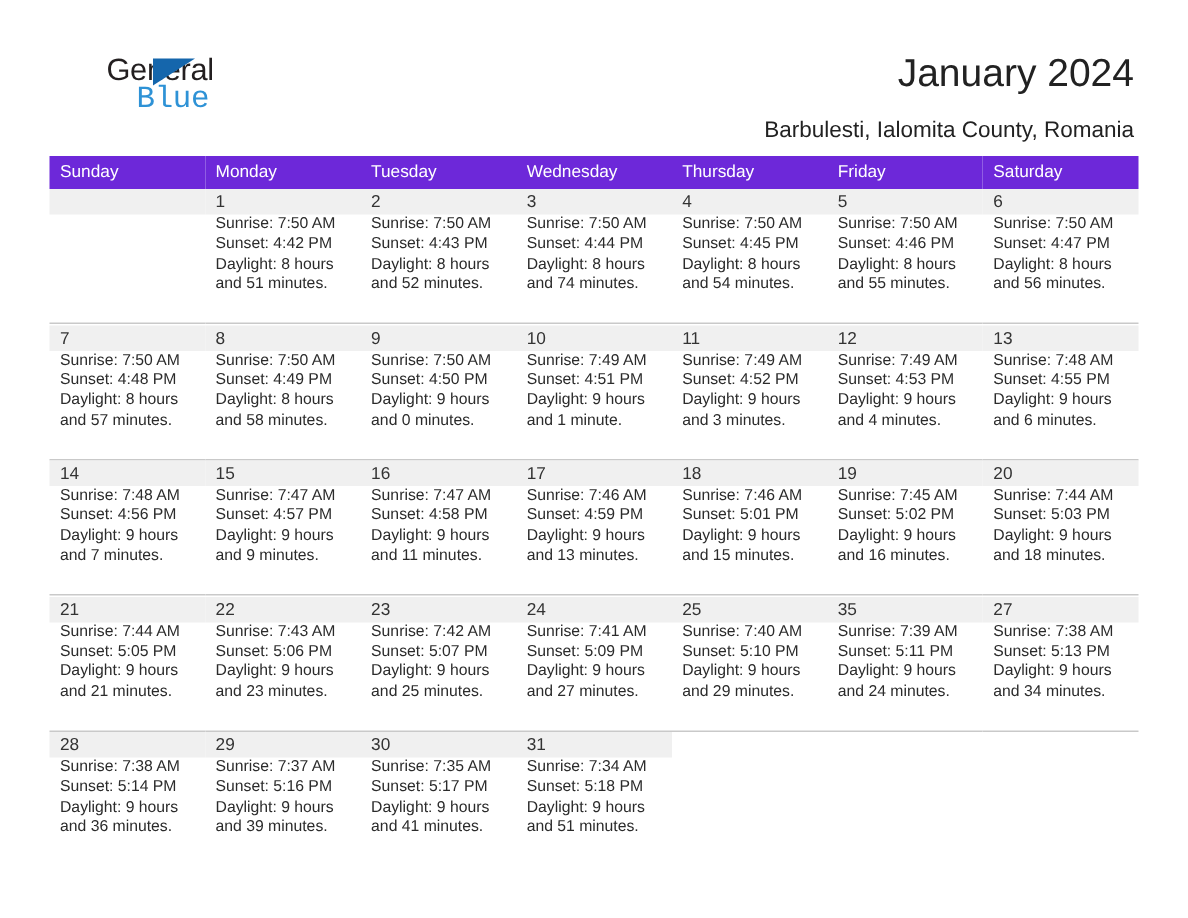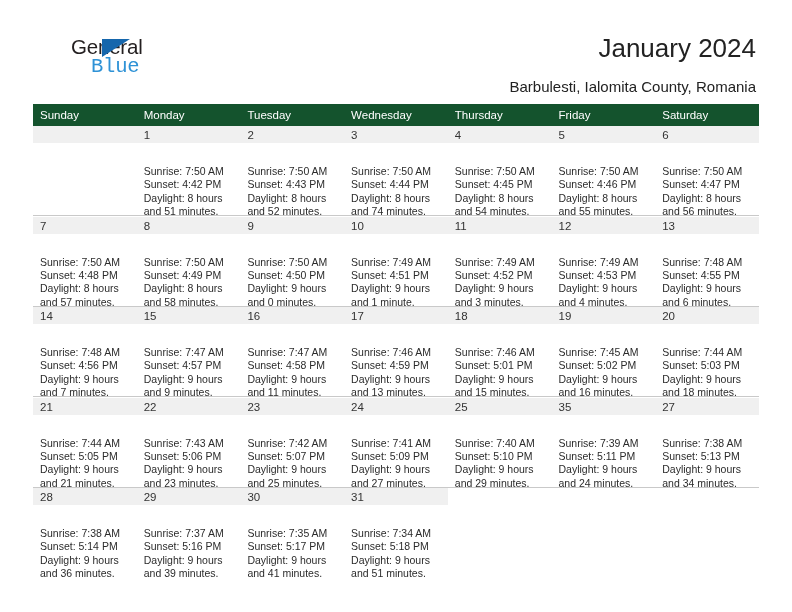--- a/index.html
+++ b/index.html
@@ -85,21 +85,21 @@
   
   .calendar {
     position: absolute;
     left: 33px;
     top: 104px;
     width: 726px;
     border-collapse: collapse;
     table-layout: fixed;
   }
   .calendar th {
-    background: #14532d;
+    background: #6d28d9;
     color: #ffffff;
     font-size: 11.5px;
     font-weight: normal;
     text-align: left;
     padding: 5px 0 5px 7px;
     height: 22px;
     border: none;
   }
   .calendar td {
     vertical-align: top;
@@ -126,21 +126,21 @@
     color: #333333;
     line-height: 16px;
   }
   .daycell.empty .daynum-band {
     background: #f0f0f0;
   }
   .daycell.blank .daynum-band {
     background: #ffffff;
   }
   .info {
-    padding: 22px 5px 0 7px;
+    padding: 0 5px 0 7px;
     font-size: 10.5px;
     line-height: 13.4px;
     color: #2b2b2b;
   }
   .info div { white-space: nowrap; }
 </style>
 </head>
 <body>
 
 <div id="page">

